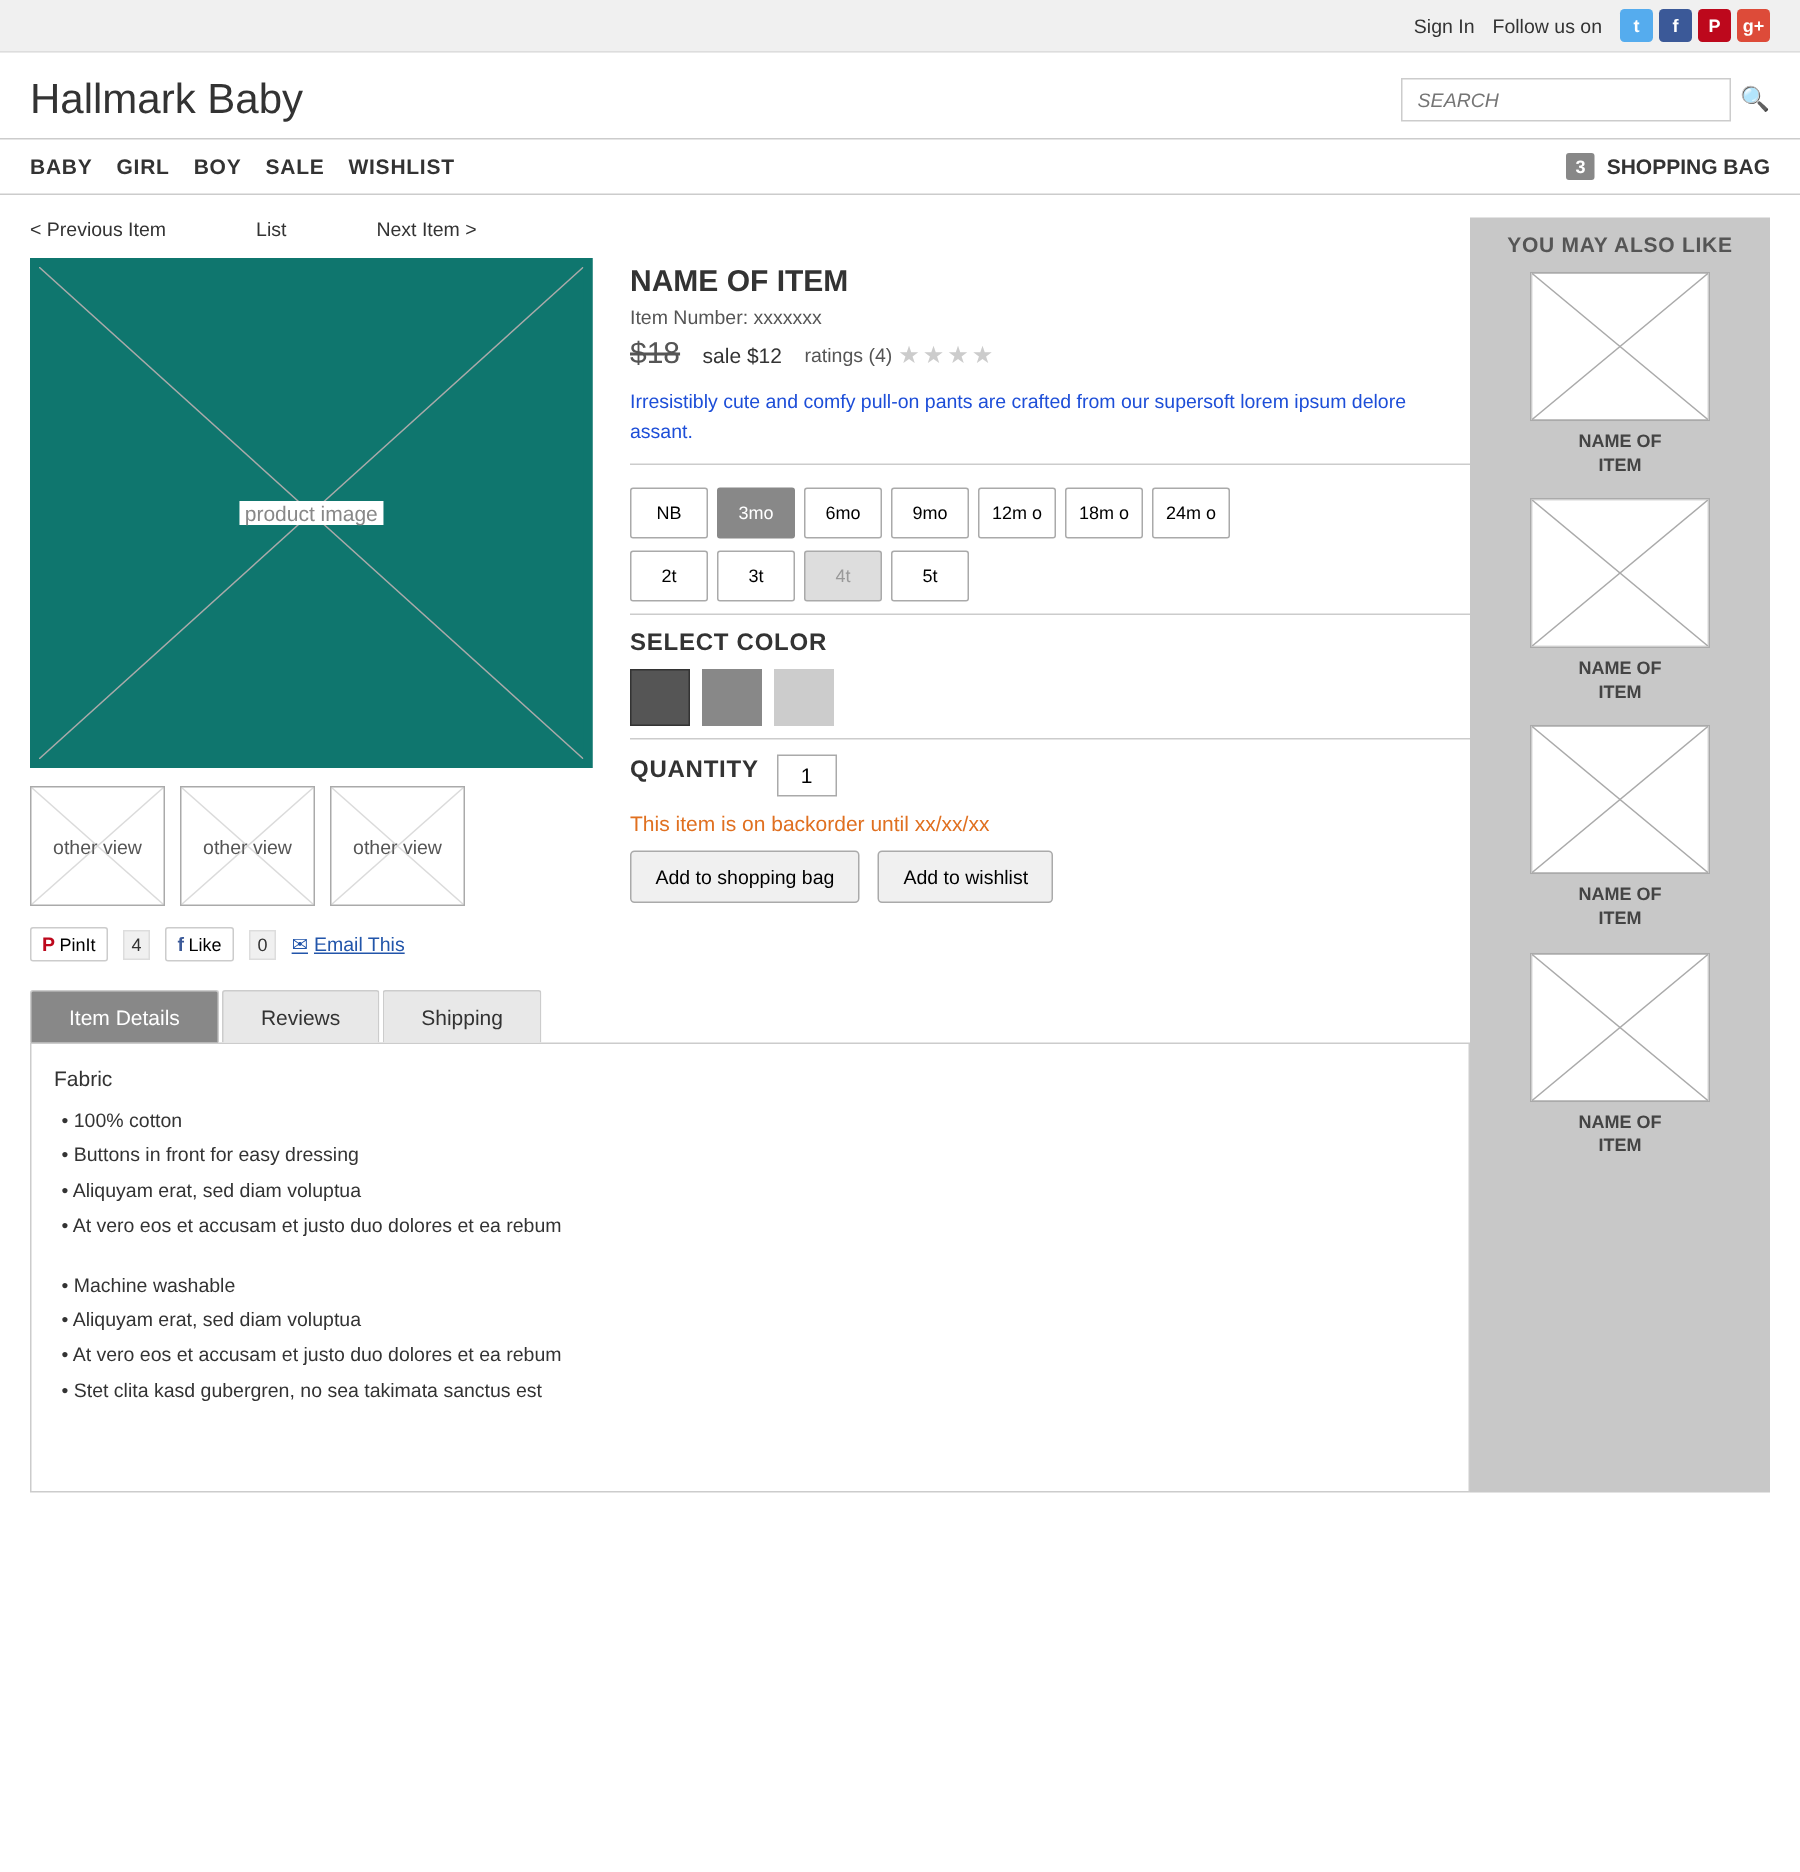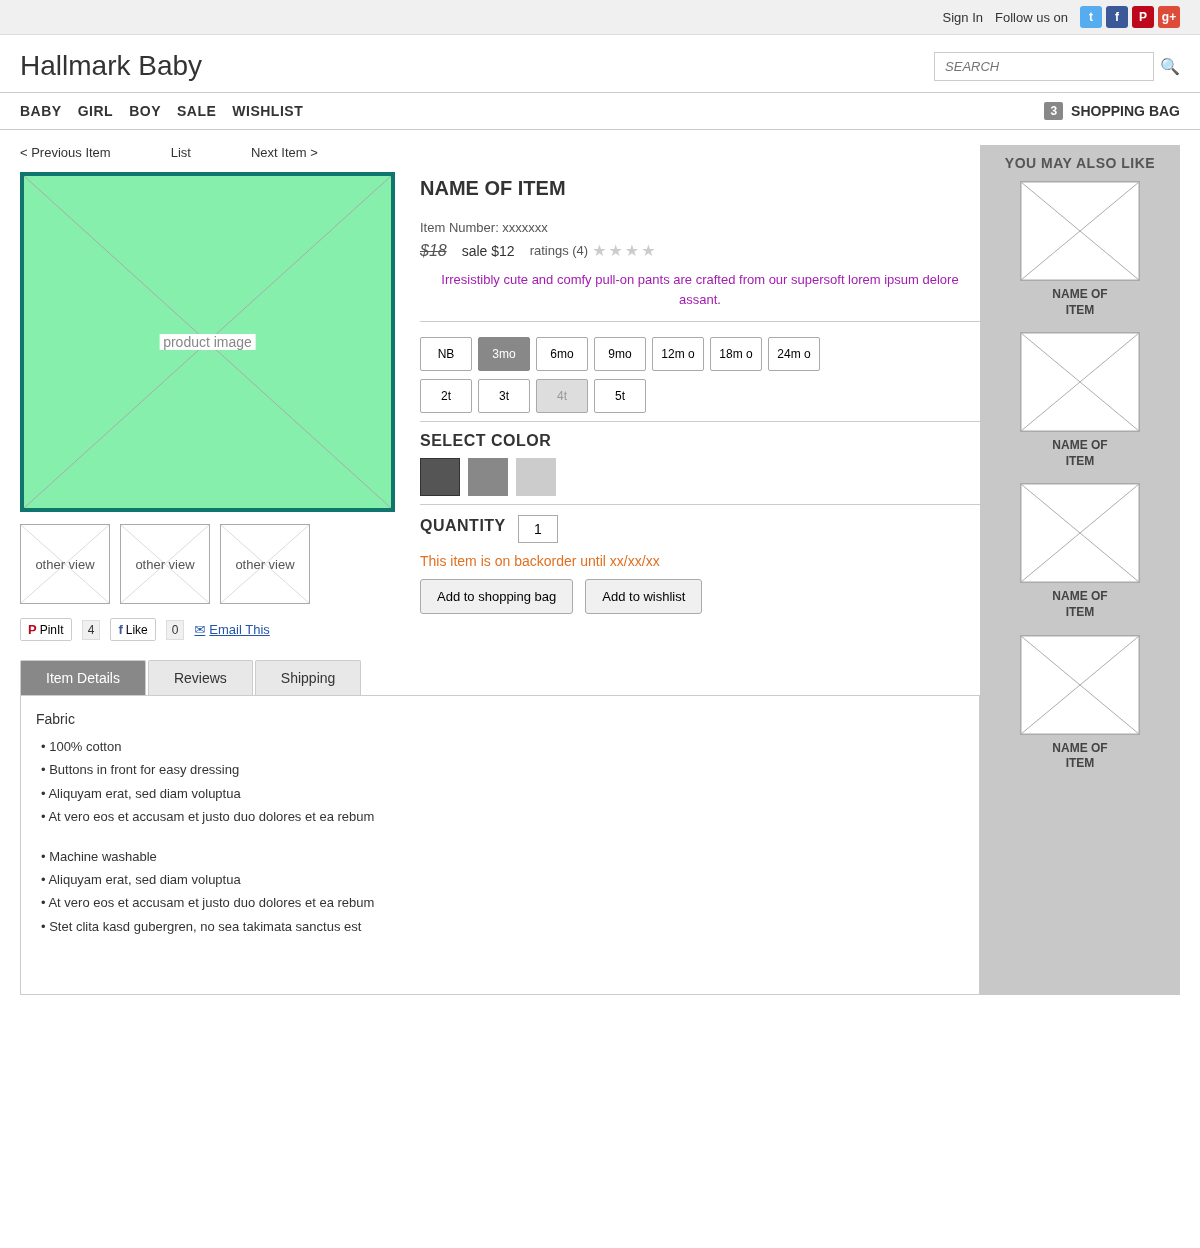--- a/index.html
+++ b/index.html
@@ -101,24 +101,24 @@
 
     
     .product-top { display: flex; gap: 20px; }
 
     
     .product-image-area { flex-shrink: 0; width: 380px; }
 
     
     .placeholder-box {
       width: 375px; height: 340px;
-      border: 4px solid #0f766e;
+      border: 6px solid #0f766e;
       position: relative;
       overflow: hidden;
-      background: #86efac;
+      background: #0f766e;
     }
     .placeholder-box svg {
       position: absolute; top: 0; left: 0;
       width: 100%; height: 100%;
     }
     .placeholder-box .img-label {
       position: absolute;
       top: 50%; left: 50%;
       transform: translate(-50%, -50%);
       font-size: 14px; color: #888;
@@ -132,29 +132,29 @@
       width: 90px; height: 80px;
       border: 1px solid #aaa;
       display: flex; align-items: center; justify-content: center;
       font-size: 13px; color: #555;
       cursor: pointer;
       text-align: center;
     }
 
     
     .product-details { flex: 1; padding-top: 5px; }
-    .product-name { font-size: 20px; font-weight: bold; color: #333; margin-bottom: 20px; }
+    .product-name { font-size: 20px; font-weight: bold; color: #333; margin-bottom: 4px; }
     .item-number { font-size: 13px; color: #555; margin-bottom: 6px; }
     .price-rating { display: flex; align-items: center; gap: 15px; margin-bottom: 10px; }
-    .price-original { font-size: 16px; text-decoration: line-through; color: #555; font-style: italic; }
+    .price-original { font-size: 20px; text-decoration: line-through; color: #555; }
     .price-sale { font-size: 14px; color: #333; }
     .ratings { display: flex; align-items: center; gap: 4px; font-size: 13px; color: #555; }
     .stars { display: flex; gap: 2px; }
     .star { font-size: 16px; color: #ccc; }
-    .product-description { font-size: 13px; color: #a21caf; line-height: 1.5; margin-bottom: 15px; border-bottom: 1px solid #ccc; padding-bottom: 12px; text-align: center; }
+    .product-description { font-size: 13px; color: #1d4ed8; line-height: 1.5; margin-bottom: 15px; border-bottom: 1px solid #ccc; padding-bottom: 12px; }
 
     
     .section-label { font-size: 16px; font-weight: bold; text-transform: uppercase; letter-spacing: 0.5px; margin-bottom: 6px; }
     .size-chart-link { font-size: 12px; color: #555; float: right; margin-top: 2px; cursor: pointer; }
     .size-grid { display: flex; flex-wrap: wrap; gap: 6px; margin-bottom: 8px; }
     .size-btn {
       width: 52px; height: 34px;
       border: 1px solid #aaa;
       background: #fff;
       font-size: 12px;

